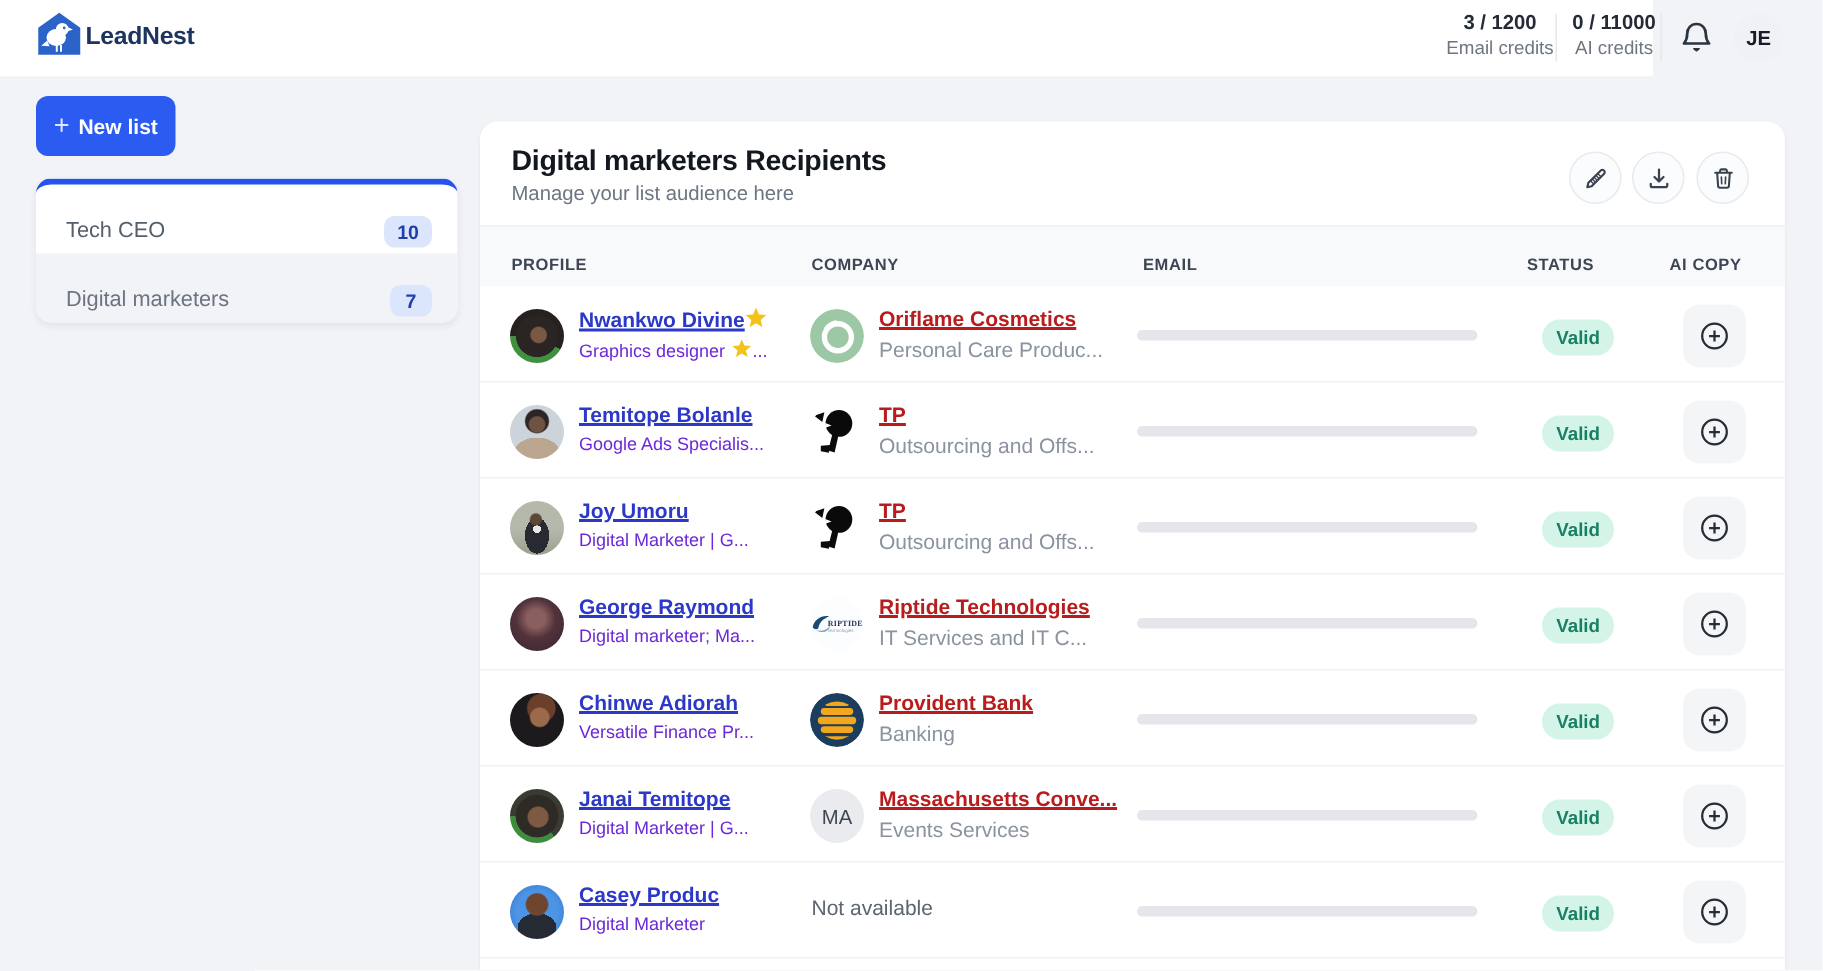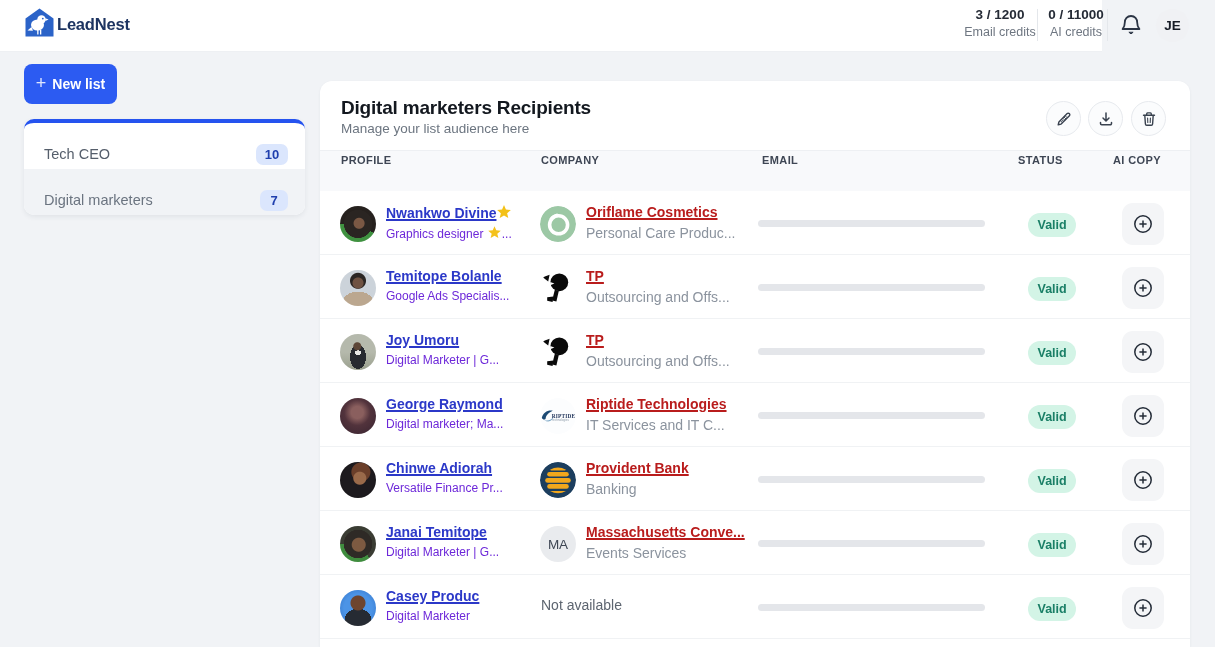--- a/index.html
+++ b/index.html
@@ -30,21 +30,21 @@
   .badge { background:#dbe6fd; color:#1f3fae; font-size:13px; font-weight:bold; border-radius:7px;
            min-width:32px; height:21px; display:flex; align-items:center; justify-content:center; }
   .card { position:absolute; left:320px; top:81px; width:870px; height:566px; background:#fff;
           border-radius:12px 12px 0 0; box-shadow:0 1px 3px rgba(40,50,70,.06);padding-left:11px; }
   .card h1 { position:absolute; left:21px; top:16px; font-size:19px; font-weight:bold; color:#13181f; letter-spacing:-0.2px; }
   .card .sub { position:absolute; left:21px; top:40px; font-size:13.5px; color:#6c7580; }
   .actbtn { position:absolute; top:20px; width:35px; height:35px; border-radius:50%;
             background:#fbfcfd; border:1px solid #e7eaee; display:flex; align-items:center; justify-content:center; }
   .thead { position:absolute; left:0; top:69px; width:870px; height:41px; background:#f8f9fb;
            border-top:1px solid #eef0f3; }
-  .th { position:absolute; top:3px; font-size:11px; font-weight:bold; color:#3e4654; letter-spacing:0.4px; }
+  .th { position:absolute; top:20px; font-size:11px; font-weight:bold; color:#3e4654; letter-spacing:0.4px; }
   .trow { position:absolute; left:0; width:870px; height:64px; border-bottom:1px solid #f0f2f4; }
   .av { position:absolute; left:20px; top:15px; width:36px; height:36px; border-radius:50%; }
   .pname { position:absolute; left:66px; top:13px; font-size:14px; font-weight:bold; color:#2b38c8;
            text-decoration:underline; text-decoration-thickness:1.5px; white-space:nowrap; }
   .psub { position:absolute; left:66px; top:34px; font-size:12px; color:#6d28d9; white-space:nowrap; }
   .clogo { position:absolute; left:220px; top:15px; width:36px; height:36px; border-radius:50%; }
   .cname { position:absolute; left:266px; top:13px; font-size:14px; font-weight:bold; color:#b91c1c;
            text-decoration:underline; text-decoration-thickness:1.5px; white-space:nowrap; }
   .csub { position:absolute; left:266px; top:34px; font-size:14px; color:#8b939e; white-space:nowrap; }
   .ebar { position:absolute; left:438px; top:29px; width:227px; height:7px; border-radius:4px; background:#e4e6ea; }

